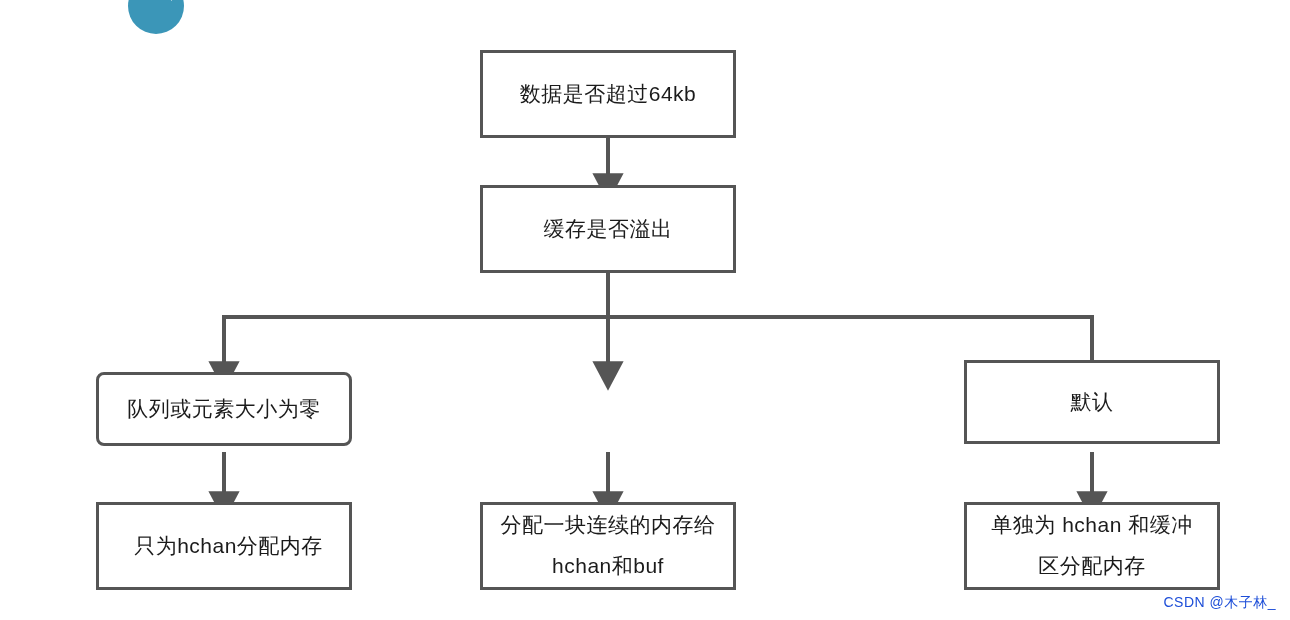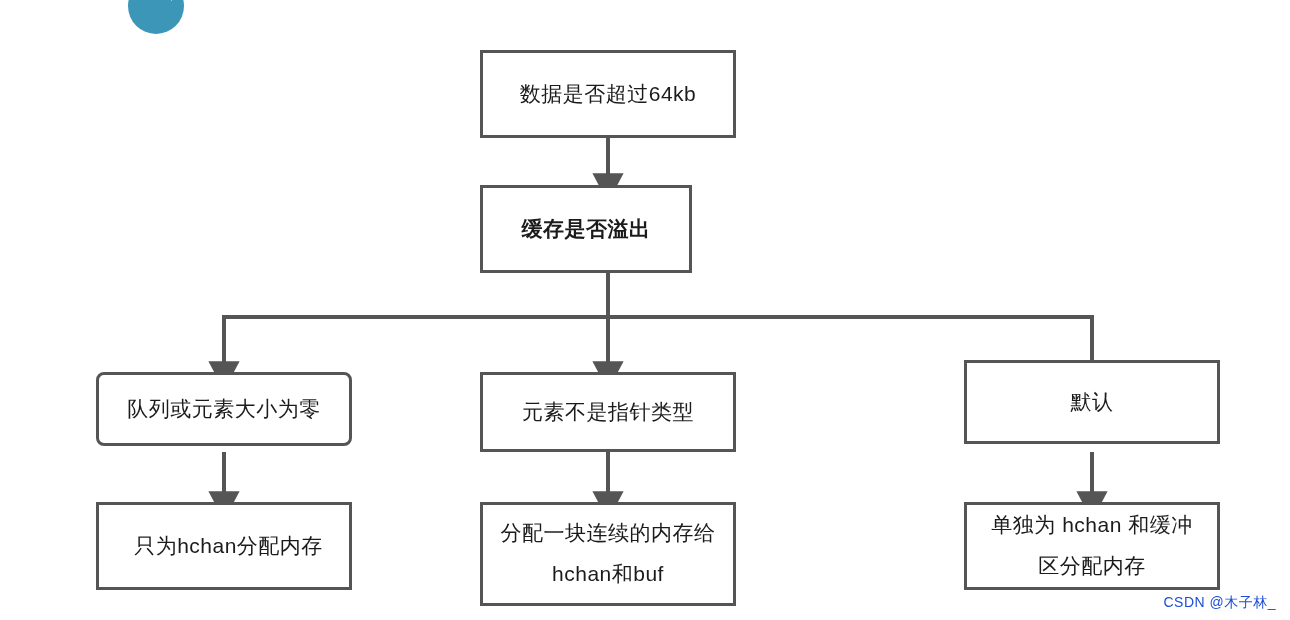--- a/index.html
+++ b/index.html
@@ -55,26 +55,26 @@
     text-align: center;
     letter-spacing: 0.5px;
     user-select: none;
   }
   .node .line {
     display: block;
     white-space: nowrap;
   }
   
   #node-size-check      { left: 480px;  top: 50px;  width: 256px; height: 88px; }
-  #node-buffer-overflow { left: 480px;  top: 185px; width: 212px; height: 88px; font-weight: bold; }
+  #node-buffer-overflow { left: 480px;  top: 185px; width: 256px; height: 88px; }
   #node-queue-zero      { left: 96px;   top: 372px; width: 256px; height: 74px; border-radius: 8px; }
   #node-not-pointer     { left: 480px;  top: 372px; width: 256px; height: 80px; }
   #node-default         { left: 964px;  top: 360px; width: 256px; height: 84px; }
   #node-alloc-hchan     { left: 96px;   top: 502px; width: 256px; height: 88px; padding-left: 9px; }
-  #node-alloc-contig    { left: 480px;  top: 502px; width: 256px; height: 104px; }
+  #node-alloc-contig    { left: 480px;  top: 502px; width: 256px; height: 88px; }
   #node-alloc-separate  { left: 964px;  top: 502px; width: 256px; height: 88px; }
 
   
   #connectors {
     position: absolute;
     left: 0;
     top: 0;
     width: 1290px;
     height: 620px;
     pointer-events: none;
@@ -126,23 +126,20 @@
   </div>
 
   <div class="node" id="node-buffer-overflow">
     <span class="line">缓存是否溢出</span>
   </div>
 
   <div class="node" id="node-queue-zero">
     <span class="line">队列或元素大小为零</span>
   </div>
 
-  <div class="node" id="node-not-pointer">
-    <span class="line">元素不是指针类型</span>
-  </div>
 
   <div class="node" id="node-default">
     <span class="line">默认</span>
   </div>
 
   <div class="node" id="node-alloc-hchan">
     <span class="line">只为hchan分配内存</span>
   </div>
 
   <div class="node" id="node-alloc-contig">

